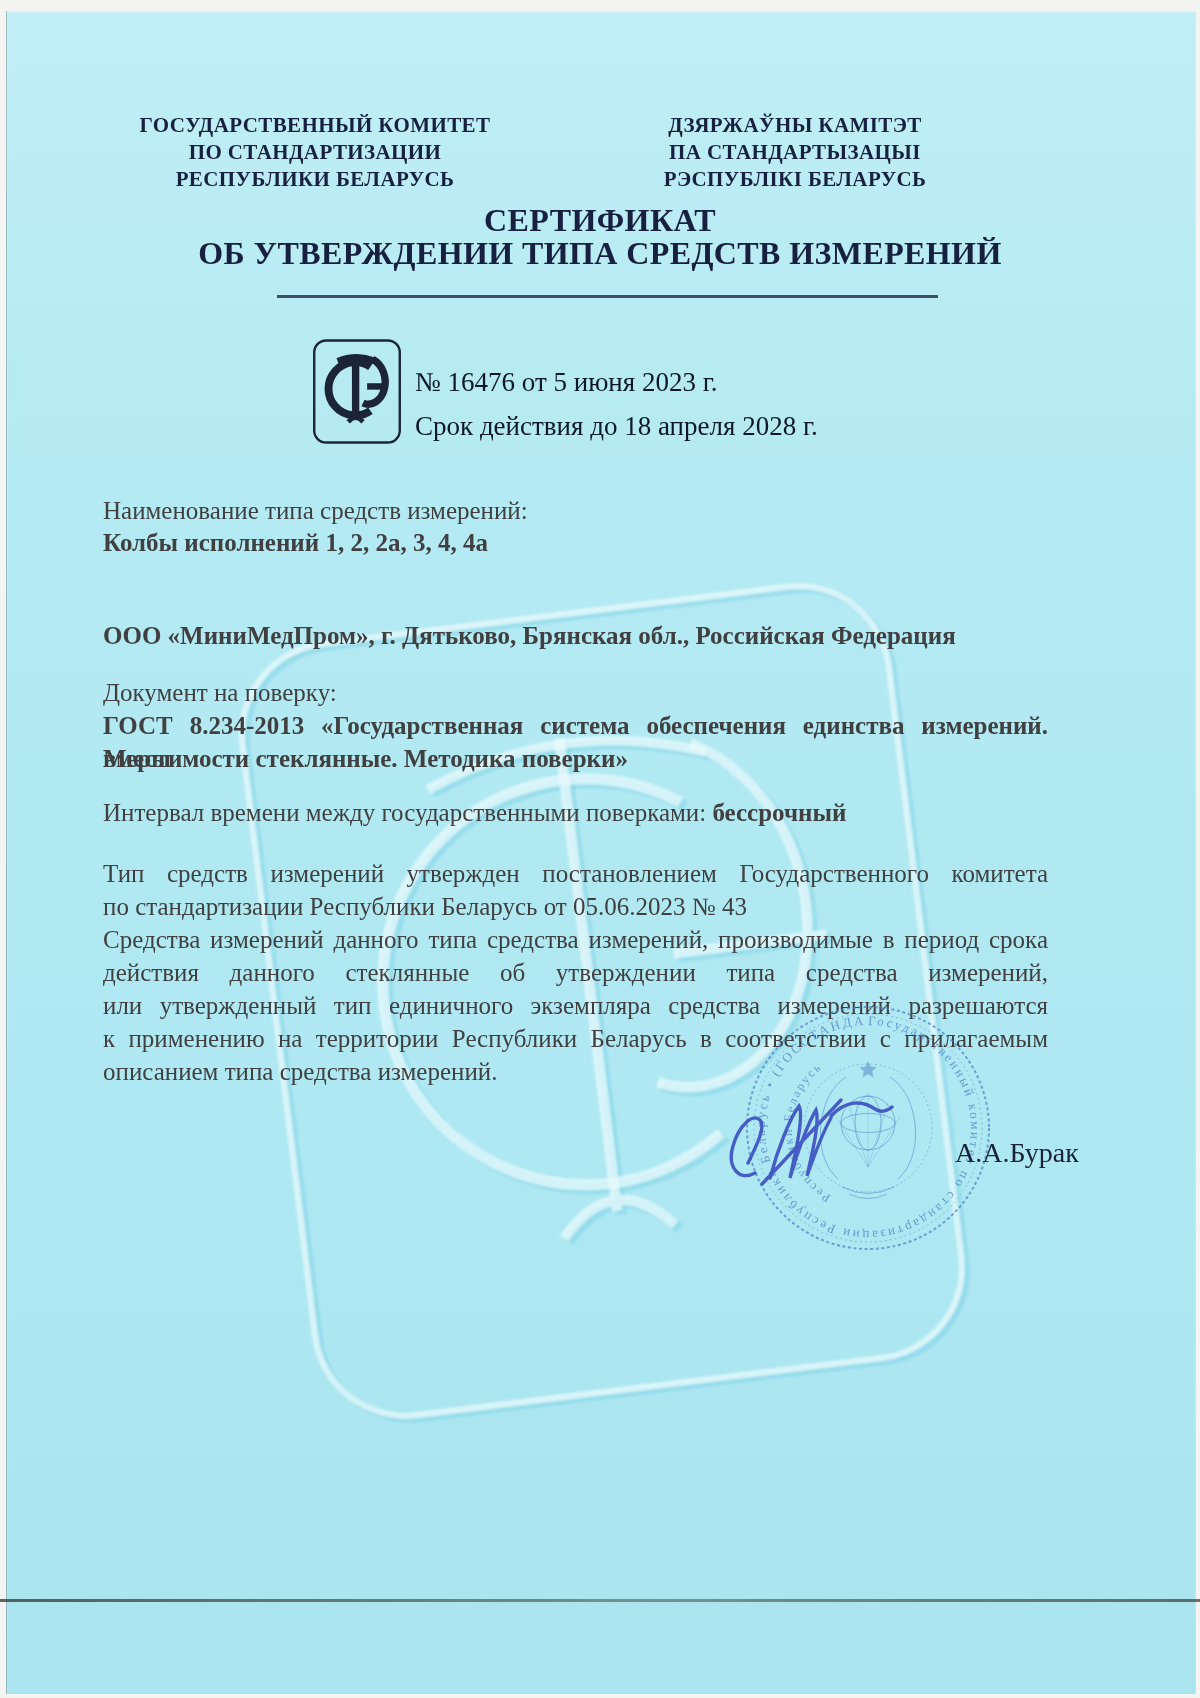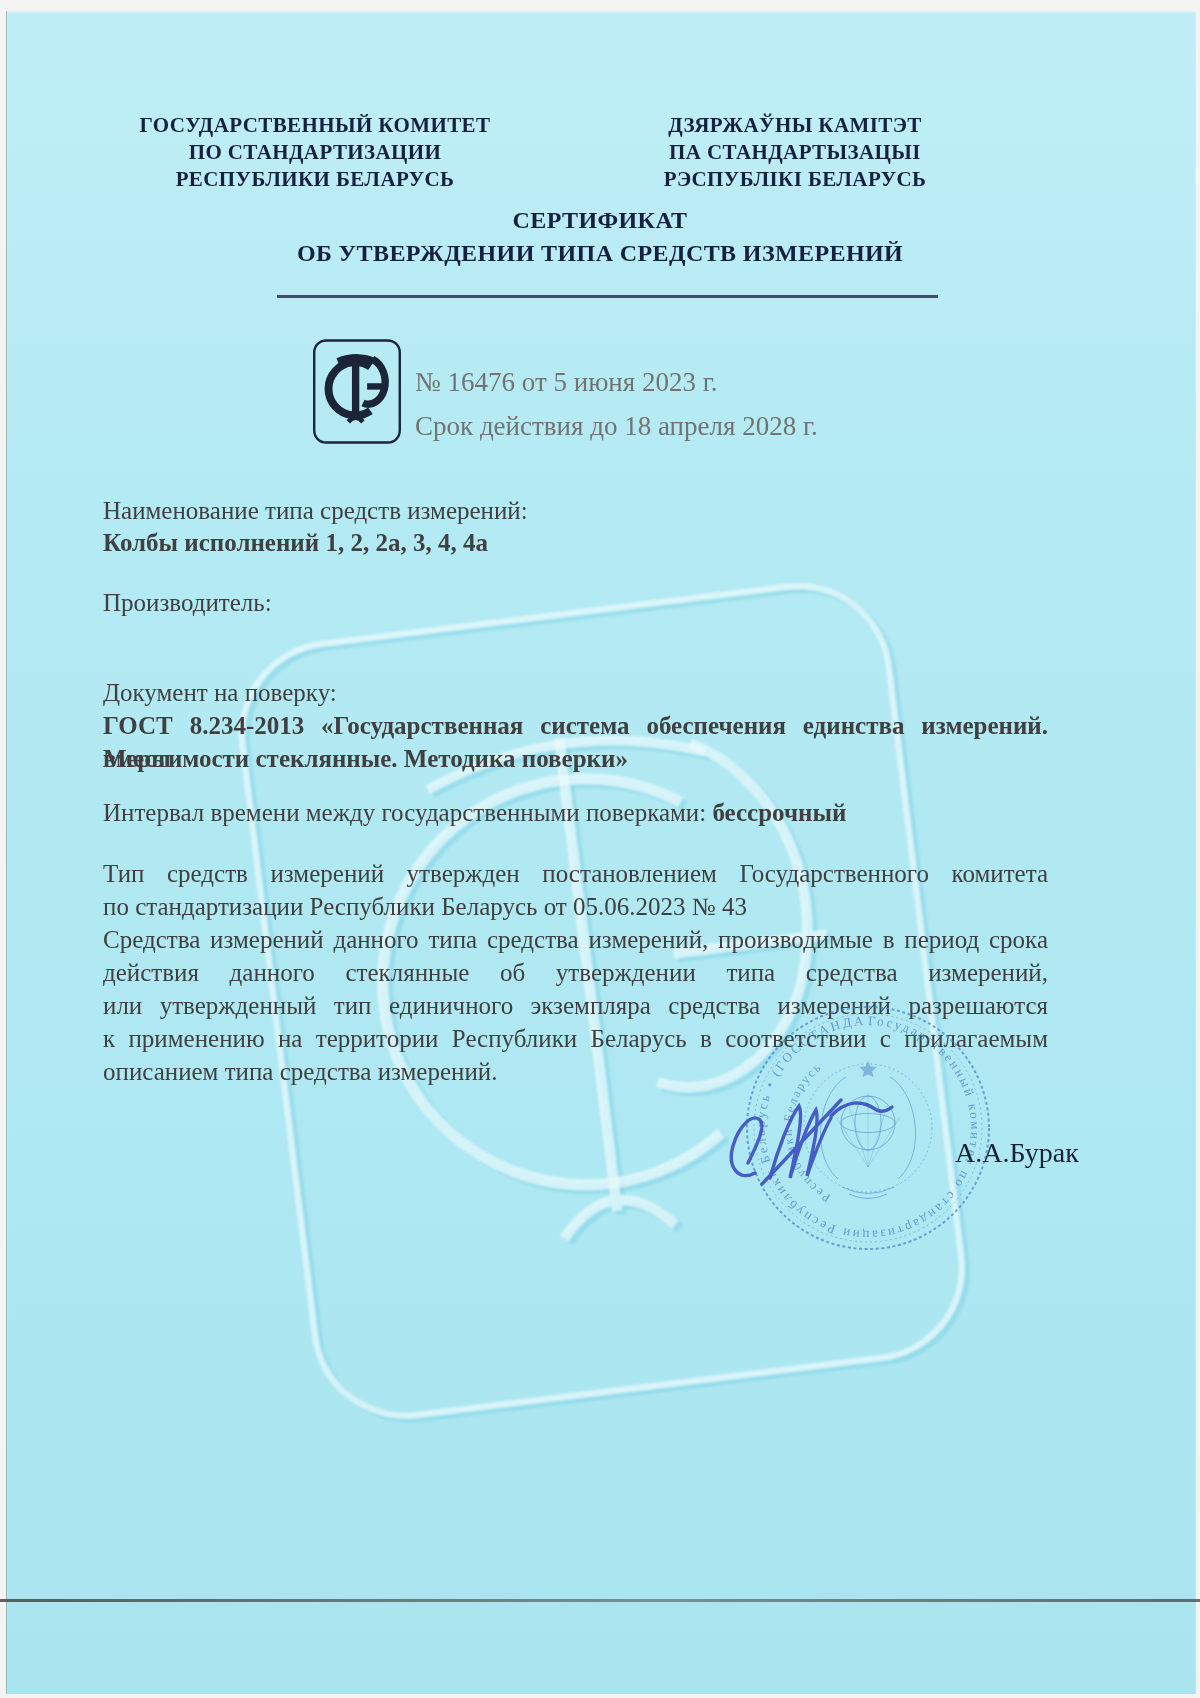--- a/index.html
+++ b/index.html
@@ -8,24 +8,24 @@
   .paper{position:absolute;left:6px;top:11px;width:1189px;height:1683px;
          background:linear-gradient(180deg,#c0eef6 0%,#b4eaf3 28%,#aee8f2 68%,#a9e4ef 100%);
          border-left:1px solid rgba(110,125,125,.45);box-shadow:inset 0 1px 2px rgba(255,255,255,.6);}
   .wm{position:absolute;left:252px;top:588px;width:700px;height:826px;transform:rotate(-7deg);
       filter:blur(1.1px);opacity:.8;pointer-events:none;}
   .hdr{position:absolute;top:112px;font-weight:bold;font-size:21px;line-height:27px;
        text-align:center;letter-spacing:.4px;color:#182040;}
   .hdr-left{left:100px;width:430px;text-align:center;}
   .hdr-right{left:625px;width:340px;}
   .title{position:absolute;left:0;top:204px;width:1200px;text-align:center;font-weight:bold;
-         font-size:24px;line-height:33px;letter-spacing:.4px;color:#182040;}
+         font-size:32px;line-height:33px;letter-spacing:.4px;color:#182040;}
   .rule{position:absolute;left:277px;top:295px;width:661px;height:3px;background:#2b3350;opacity:.85;}
   .logo{position:absolute;left:311px;top:337px;width:92px;height:109px;}
-  .certnum{position:absolute;left:415px;top:360px;font-size:27px;line-height:44px;color:#737373;}
+  .certnum{position:absolute;left:415px;top:360px;font-size:27px;line-height:44px;color:#0f172a;}
   .line{position:absolute;left:103px;width:945px;font-size:25px;line-height:33px;color:#404040;}
   .just{text-align:justify;text-align-last:justify;}
   .b{font-weight:bold;}
   .sig-role{position:absolute;left:103px;top:1137px;font-size:25px;}
   .sig-name{position:absolute;left:955px;top:1137px;font-size:28px;}
   .stamp{position:absolute;left:736px;top:995px;width:264px;height:274px;opacity:.9;}
   .signature{position:absolute;left:700px;top:1078px;width:210px;height:120px;}
   .shadow-line{position:absolute;left:0;top:1599px;width:1200px;height:3px;
      background:linear-gradient(90deg,rgba(58,64,58,.8),rgba(58,64,58,.5) 55%,rgba(58,64,58,.72));}
   svg text{font-family:"Liberation Serif","DejaVu Serif",serif;}
@@ -84,21 +84,21 @@
   </svg>
 
   <div class="certnum">
     <div>№ 16476 от 5 июня 2023 г.</div>
     <div>Срок действия до 18 апреля 2028 г.</div>
   </div>
 
   <div class="line" style="top:494px">Наименование типа средств измерений:</div>
   <div class="line b" style="top:526px">Колбы исполнений 1, 2, 2а, 3, 4, 4а</div>
 
-  <div class="line" style="top:586px">Производитель:</div>
+  <div class="line b" style="top:619px">ООО «МиниМедПром», г. Дятьково, Брянская обл., Российская Федерация</div>
 
   <div class="line" style="top:676px">Документ на поверку:</div>
   <div class="line b just" style="top:709px">ГОСТ 8.234-2013 «Государственная система обеспечения единства измерений. Меры</div>
   <div class="line b" style="top:742px">вместимости стеклянные. Методика поверки»</div>
 
   <div class="line" style="top:796px"><span>Интервал времени между государственными поверками:</span>&nbsp;<span class="b">бессрочный</span></div>
 
   <div class="line just" style="top:857px">Тип средств измерений утвержден постановлением Государственного комитета</div>
   <div class="line" style="top:890px">по стандартизации Республики Беларусь от 05.06.2023 № 43</div>
 

